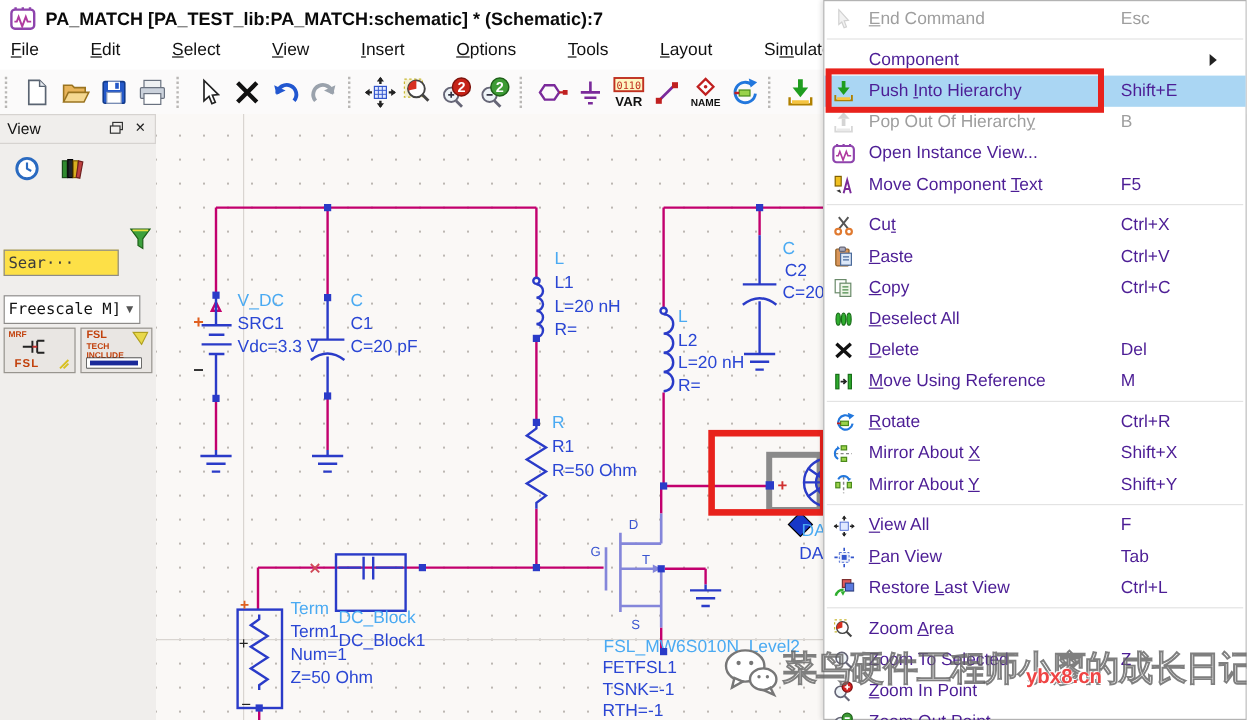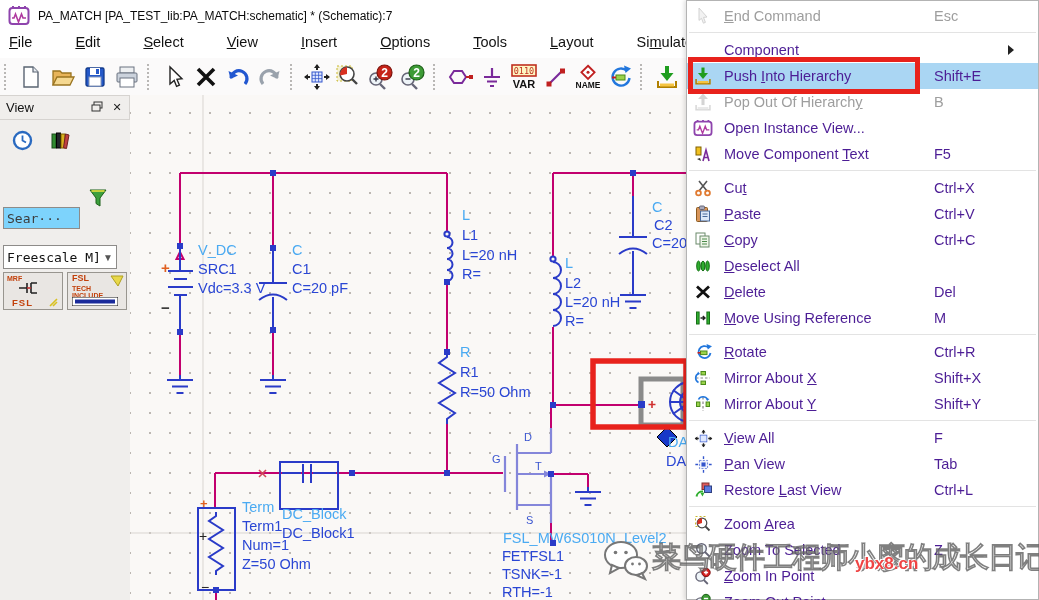--- a/index.html
+++ b/index.html
@@ -1,36 +1,36 @@
 <!DOCTYPE html>
 <html><head>
 <meta charset="utf-8">
 <style>
   html,body{margin:0;padding:0;background:#888;}
   .screen{position:relative;width:1039px;height:600px;background:#fff;overflow:hidden;
           font-family:"Liberation Sans",sans-serif;color:#111;}
   
   .titlebar{position:absolute;left:0;top:0;width:100%;height:32px;background:#fff;display:flex;align-items:center;}
   .titlebar .appicon{margin:0 8px 0 8px;width:22px;height:22px;}
-  .titlebar .title{font-size:12px;color:#0a0a0a;}
+  .titlebar .title{font-size:15px;color:#0a0a0a;font-weight:bold;}
   
   .menubar{position:absolute;left:0;top:32px;width:100%;height:26px;background:#fff;display:flex;align-items:flex-start;font-size:14.5px;gap:25px;}
   .menubar .mitem{padding:2px 9px;cursor:default;}
   
   .toolbar{position:absolute;left:0;top:58px;width:100%;height:37px;background:#fbfafa;border-bottom:1px solid #cfcdcb;display:flex;align-items:center;}
   .tbtn{width:30px;height:30px;display:flex;align-items:center;justify-content:center;margin:0 1px;}
   .tsep{width:5px;height:26px;border-left:2px dotted #b9b7b5;margin:0 4px;}
   
   .parts{position:absolute;left:0;top:95px;width:130px;height:505px;background:#f0eeec;border-right:1px solid #c9c6c3;}
   .parts-head{height:23px;display:flex;align-items:center;border:1px solid #d6d3d0;border-left:none;background:#f0eeec;}
   .parts-head .ptitle{font-size:13px;margin-left:6px;flex:1;}
   .winbtn{width:16px;height:14px;font-size:11px;line-height:13px;text-align:center;color:#222;margin-right:4px;}
   .parts-tools{display:flex;gap:16px;padding:10px 0 0 12px;}
   .searchrow{display:flex;align-items:center;margin:16px 0 0 3px;}
-  .searchbox{width:77px;height:22px;border:1px solid #8d8b89;background:#7dd3fc;font-family:"DejaVu Sans Mono",monospace;font-size:13px;color:#3c3c3c;padding:0 3px;box-sizing:border-box;margin-top:36px;}
+  .searchbox{width:96px;height:22px;border:1px solid #8d8b89;background:#fde047;font-family:"DejaVu Sans Mono",monospace;font-size:13px;color:#3c3c3c;padding:0 3px;box-sizing:border-box;margin-top:36px;}
   .dropdown{display:flex;align-items:center;margin:16px 0 0 3px;width:114px;height:24px;border:1px solid #8d8b89;background:#fff;box-sizing:border-box;}
   .dropdown .dval{flex:1;font-family:"DejaVu Sans Mono",monospace;font-size:13px;padding-left:3px;white-space:nowrap;overflow:hidden;}
   .dropdown .chev{width:16px;color:#555;font-size:10px;text-align:center;}
   .thumbrow{display:flex;gap:4px;margin:3px 0 0 3px;}
   .thumb{width:58px;height:36px;background:#e9e6e3;border:1px solid #98958f;position:relative;font-weight:bold;color:#c2410c;}
   .thumb .t7{font-size:7px;line-height:7px;}
   .thumb .t9{font-size:9.5px;line-height:9px;letter-spacing:1px;}
   
   .canvas{position:absolute;left:130px;top:95px;width:556px;height:505px;background:#faf8f6;overflow:hidden;
           background-image:radial-gradient(circle,#bcb7b2 1px,rgba(0,0,0,0) 1.3px);background-size:20px 20px;background-position:10px 8px;}

